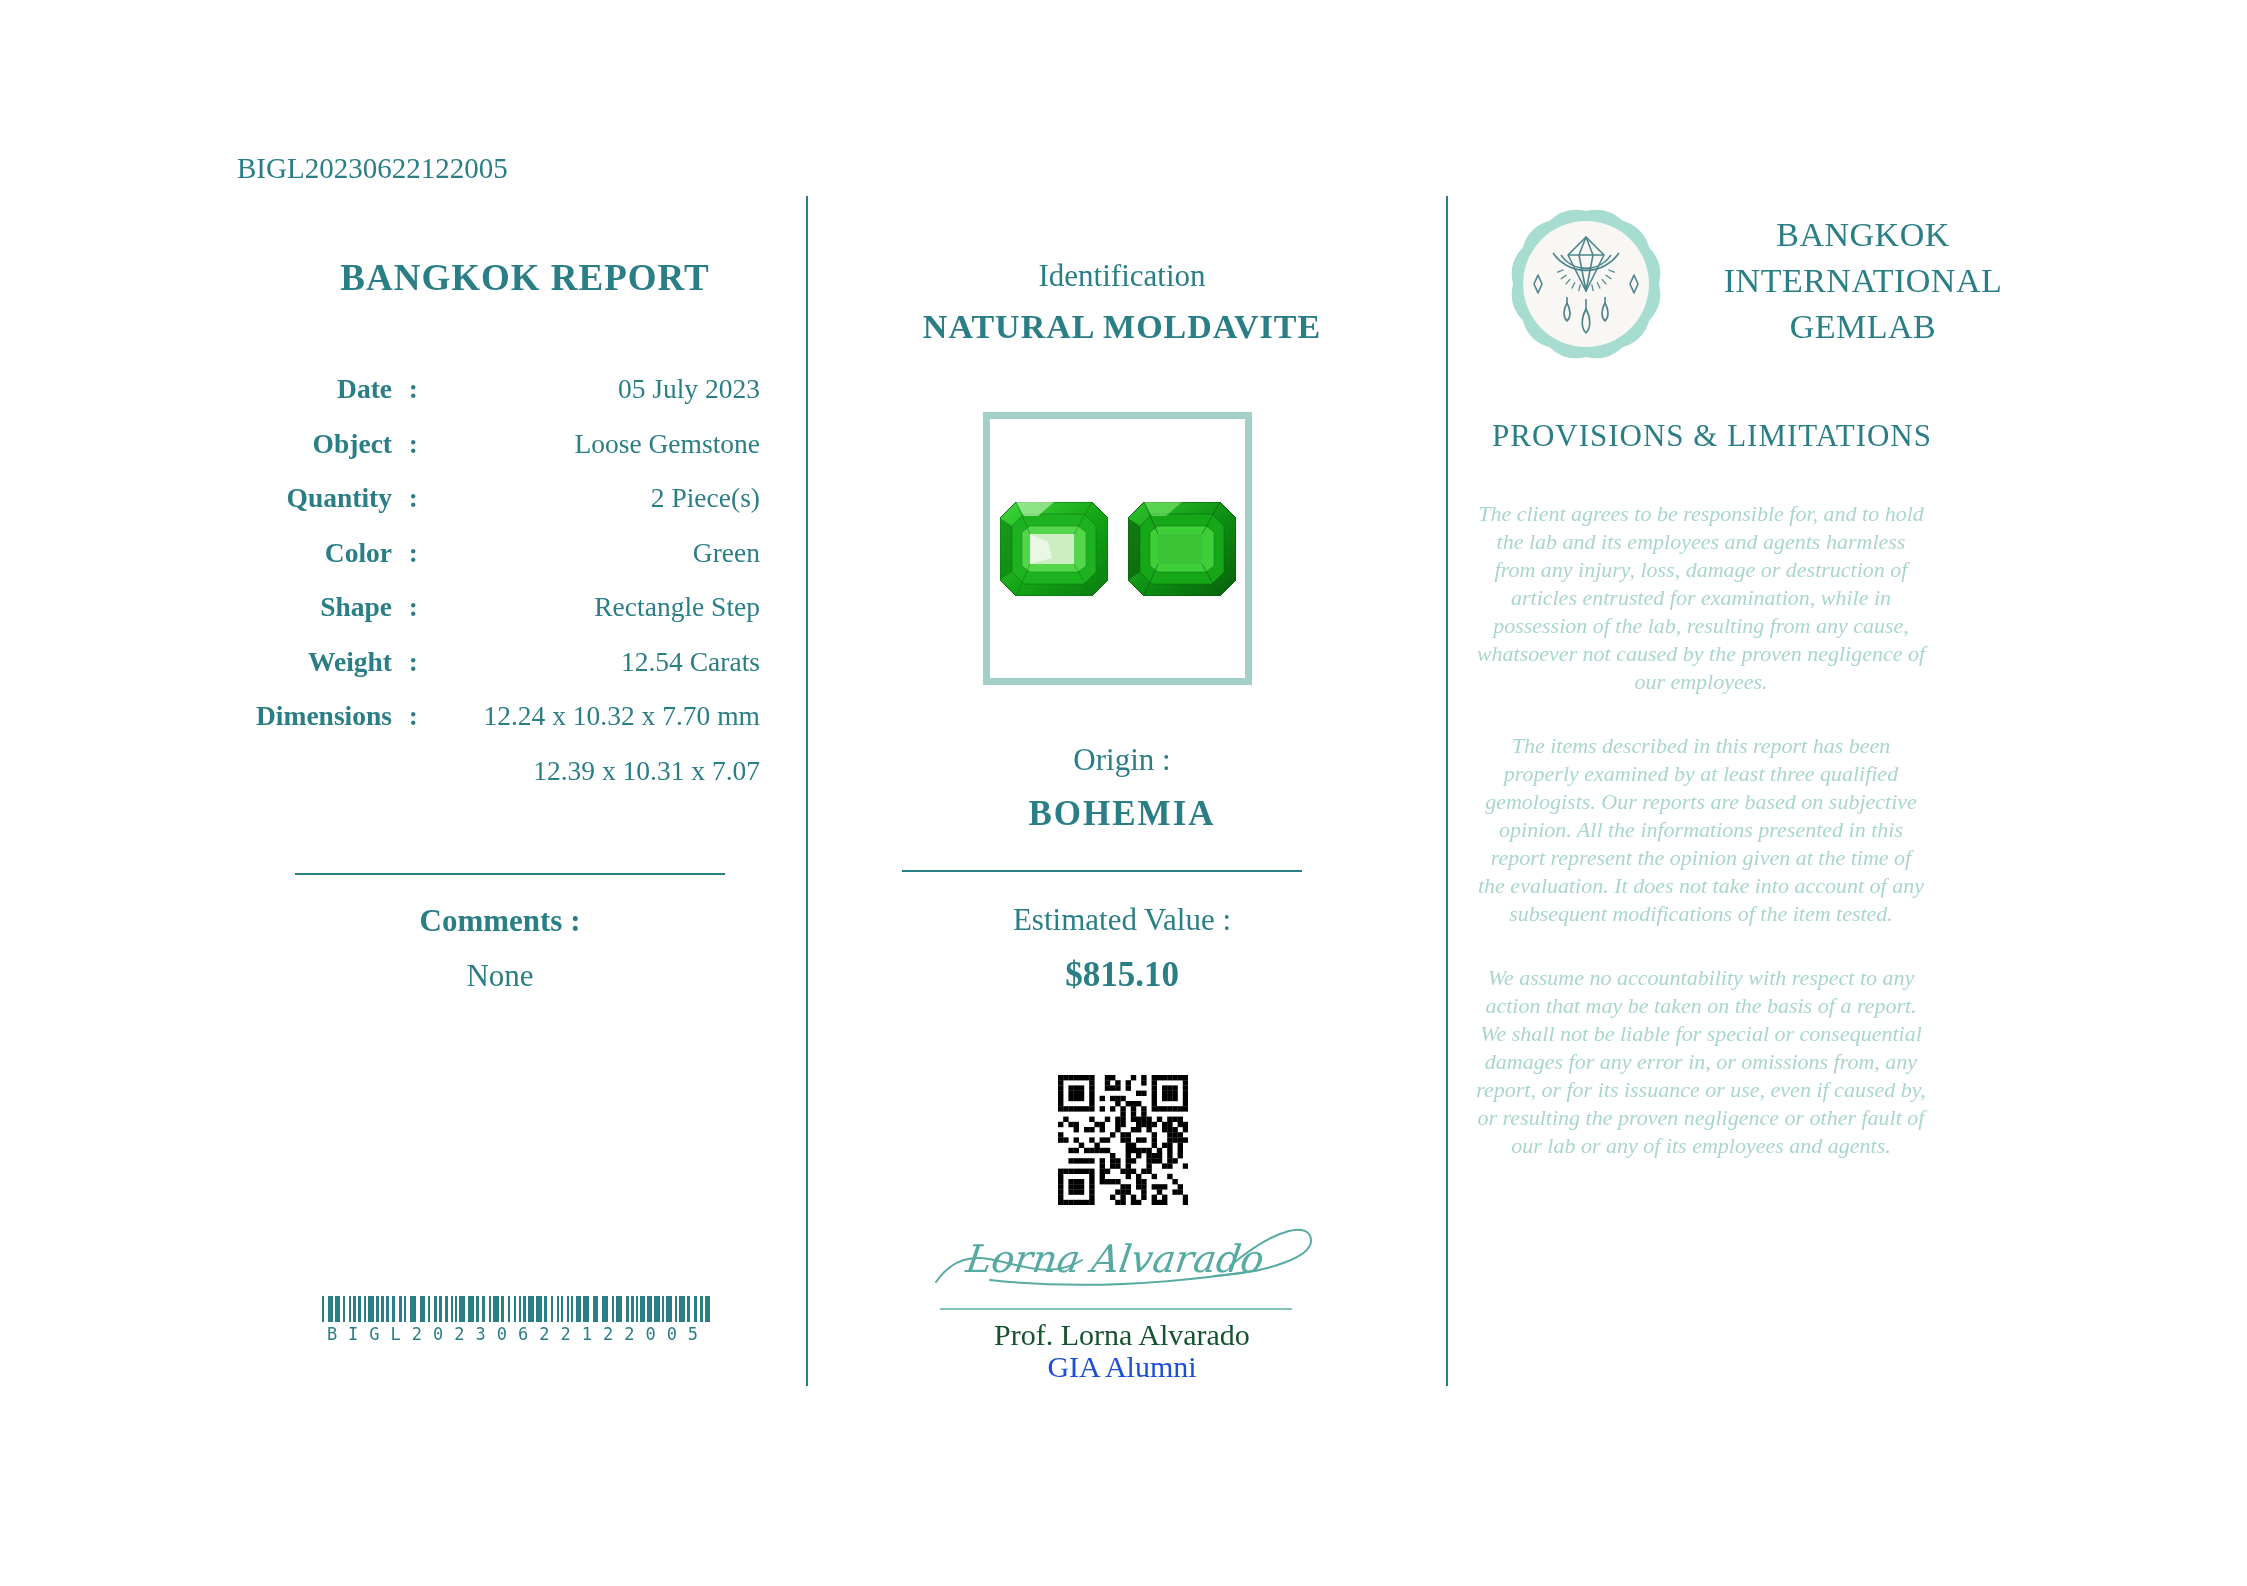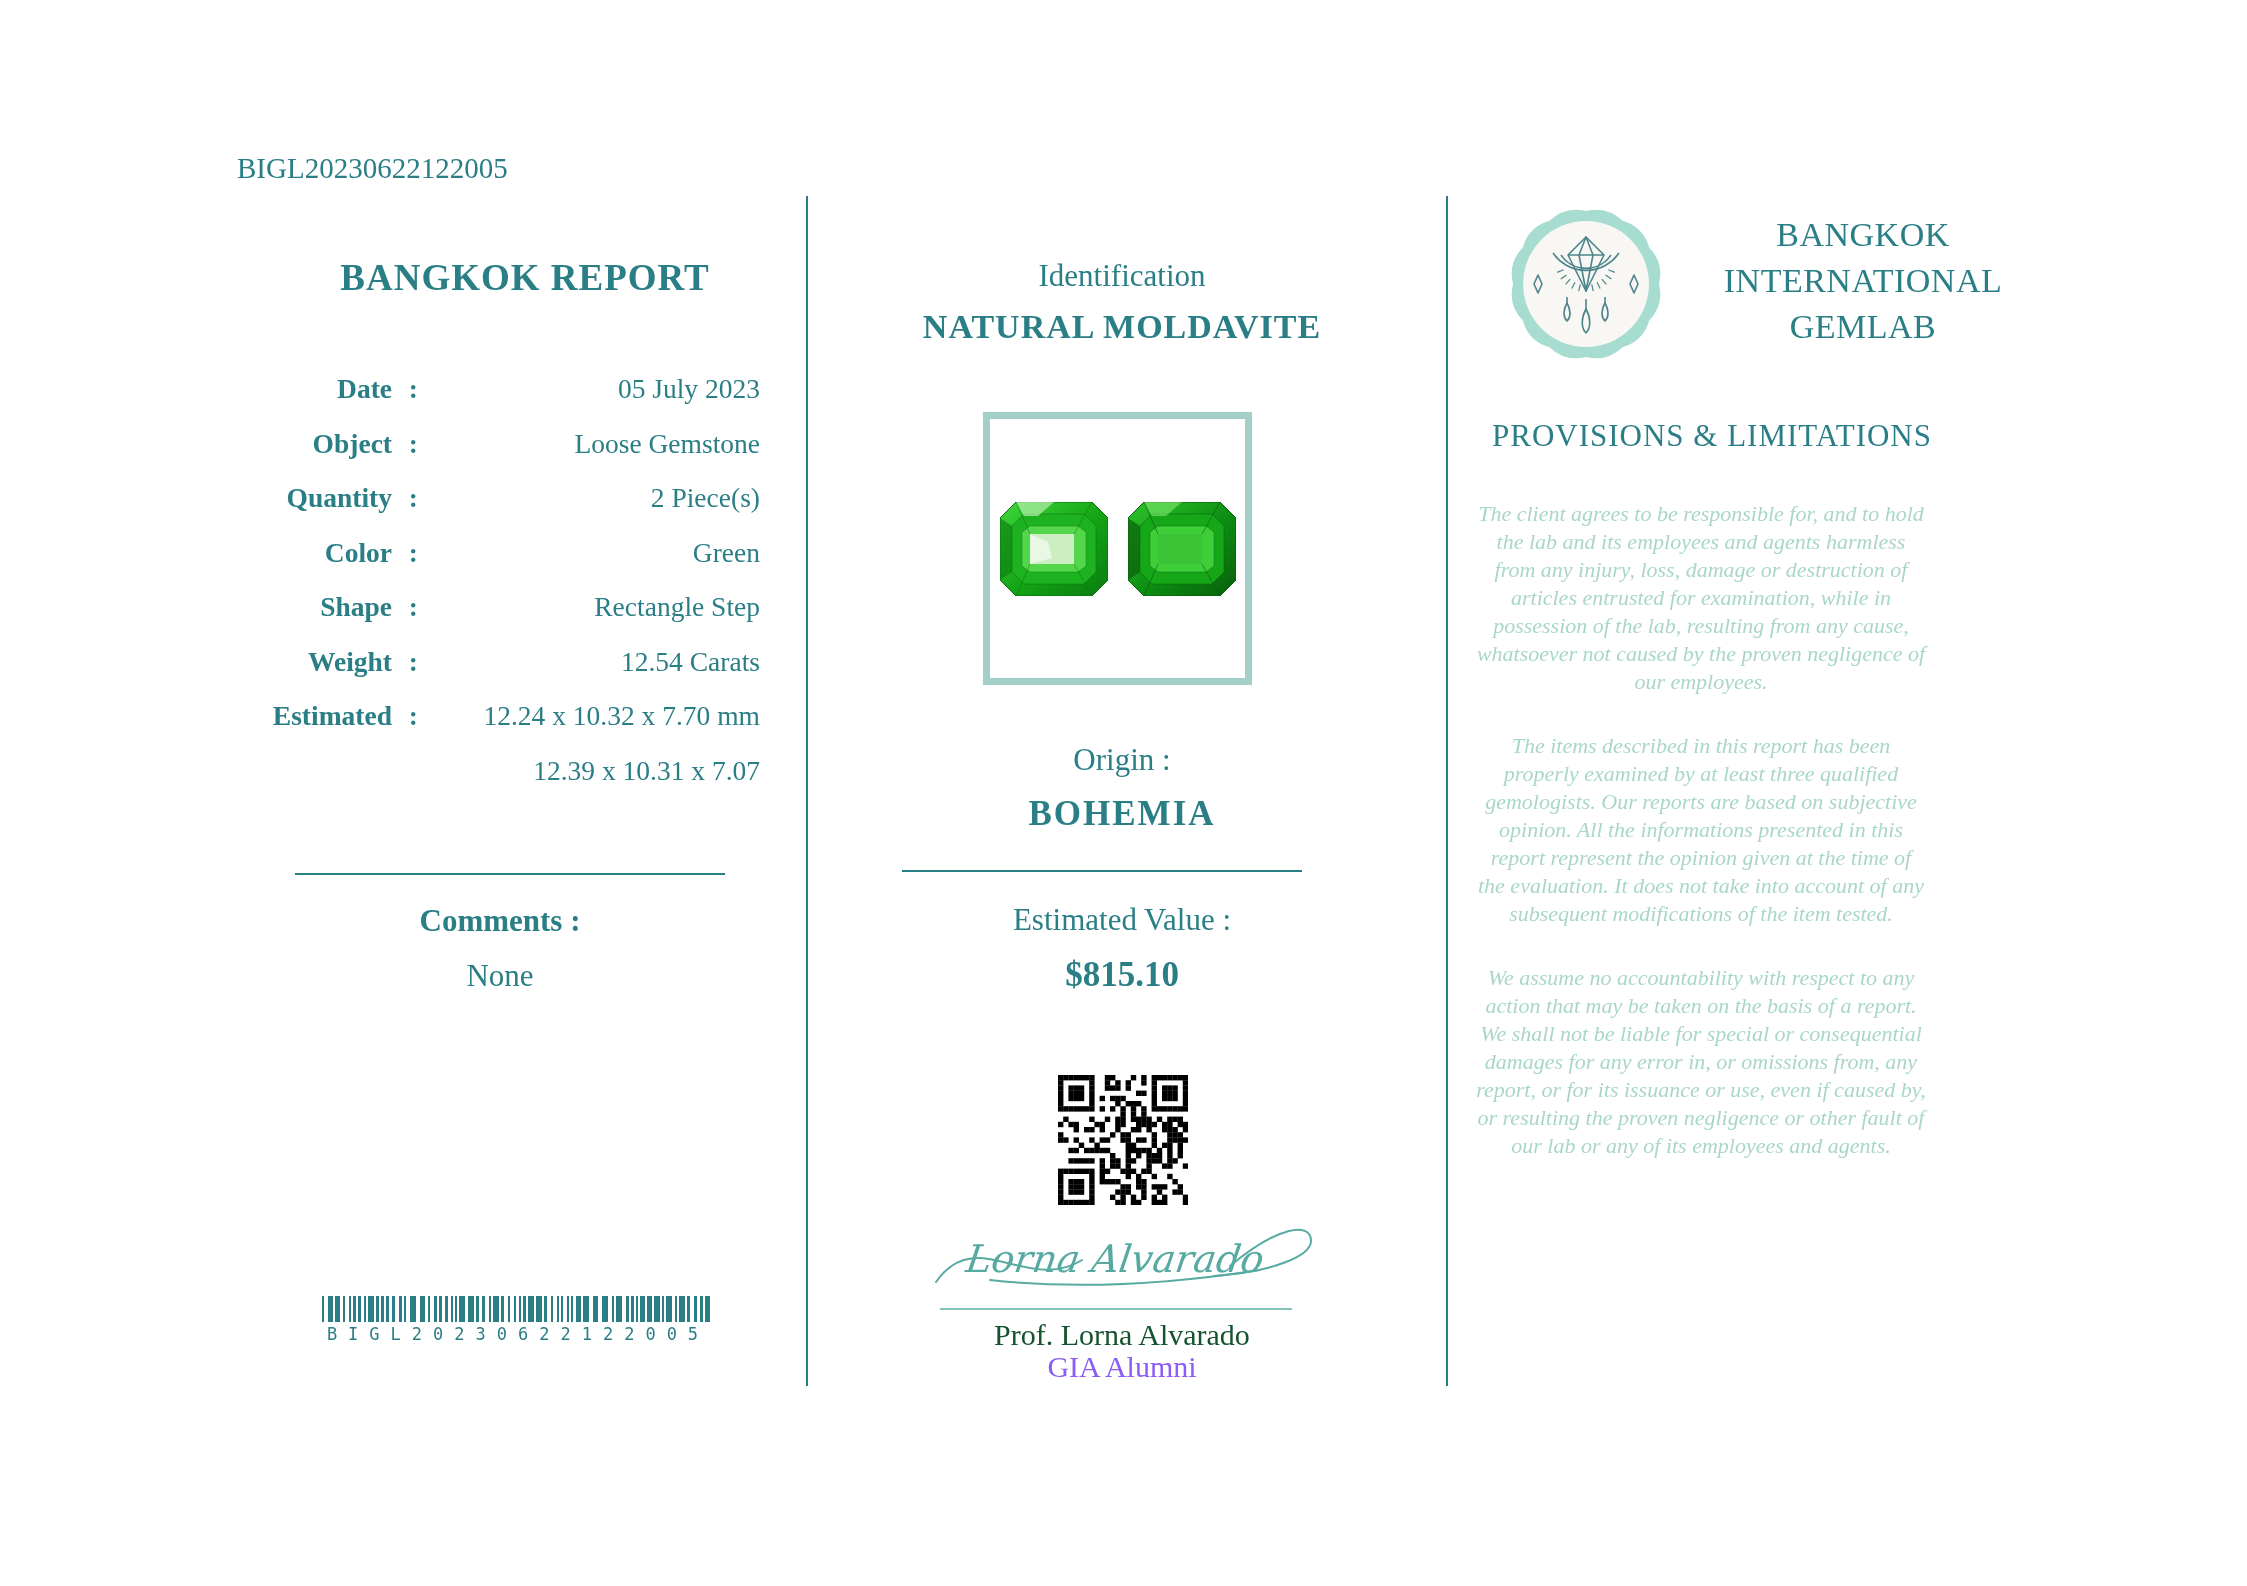--- a/index.html
+++ b/index.html
@@ -33,21 +33,21 @@
     background:#ffffff;display:flex;align-items:center;justify-content:center;gap:20px;}
   .m-origin-label{left:862px;top:742px;width:520px;font-size:31px;}
   .m-origin{left:862px;top:794px;width:520px;font-size:35px;font-weight:bold;letter-spacing:2px;}
   .m-divider{left:902px;top:870px;width:400px;height:2px;background:#2a7e85;}
   .m-value-label{left:862px;top:902px;width:520px;font-size:31px;}
   .m-value{left:862px;top:955px;width:520px;font-size:35px;font-weight:bold;}
   .qr{left:1058px;top:1075px;width:130px;height:130px;}
   .sig{left:930px;top:1210px;}
   .sig-line{left:940px;top:1308px;width:352px;height:2px;background:#85c2ba;}
   .sig-name{left:862px;top:1318px;width:520px;font-size:30px;color:#14532d;}
-  .sig-title{left:862px;top:1350px;width:520px;font-size:30px;color:#8b5cf6;}
+  .sig-title{left:862px;top:1350px;width:520px;font-size:30px;color:#1d4ed8;}
 
   
   .badge{left:1505px;top:203px;width:162px;height:162px;}
   .lab-name{left:1688px;top:212px;width:350px;font-size:34px;line-height:46px;letter-spacing:.5px;}
   .prov-title{left:1462px;top:418px;width:500px;font-size:31px;letter-spacing:1px;}
   .prov{left:1475px;top:500px;width:452px;text-align:center;font-style:italic;
     font-size:22px;line-height:28px;color:#a9d6cb;}
   .prov p{margin:0 0 36px 0;}
 </style>
 </head>
@@ -86,21 +86,21 @@
       <span class="flabel">Shape</span>
       <span class="fcolon">:</span>
       <span class="fvalue">Rectangle Step</span>
     </div>
     <div class="frow">
       <span class="flabel">Weight</span>
       <span class="fcolon">:</span>
       <span class="fvalue">12.54 Carats</span>
     </div>
     <div class="frow">
-      <span class="flabel">Estimated</span>
+      <span class="flabel">Dimensions</span>
       <span class="fcolon">:</span>
       <span class="fvalue">12.24 x 10.32 x 7.70 mm</span>
     </div>
     <div class="frow">
       <span class="flabel"></span>
       <span class="fcolon"></span>
       <span class="fvalue">12.39 x 10.31 x 7.07</span>
     </div>
   </div>
 

